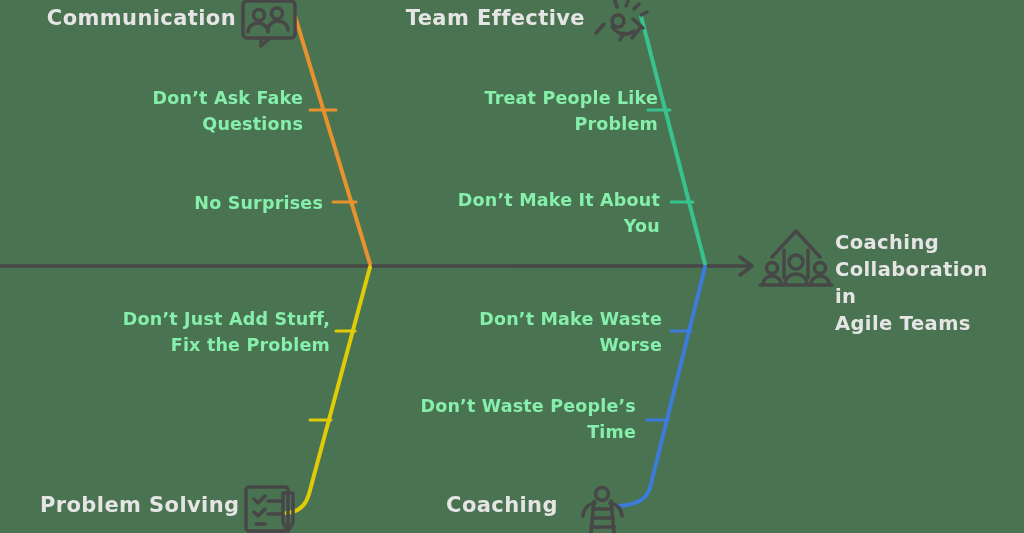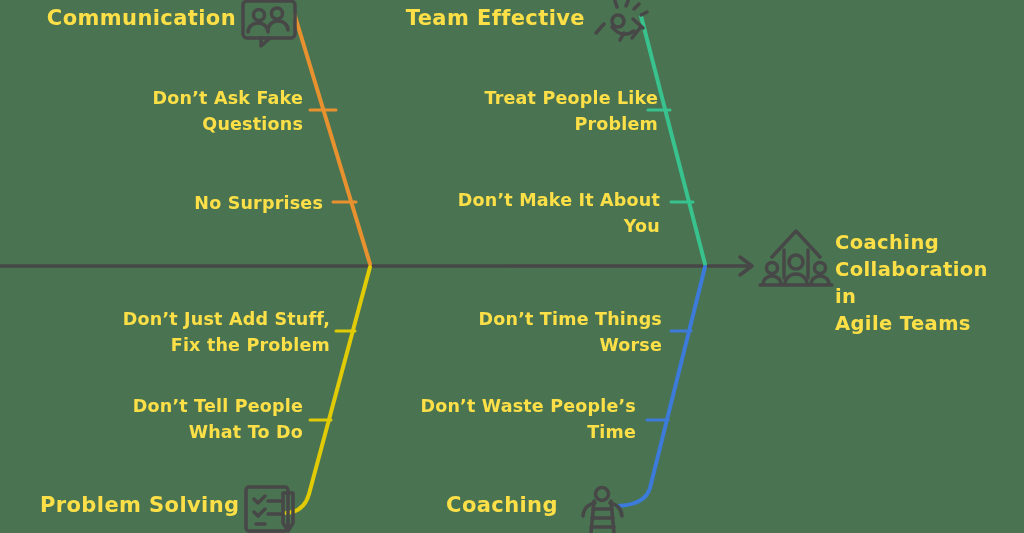--- a/index.html
+++ b/index.html
@@ -4,28 +4,28 @@
 <style>
   html,body{margin:0;padding:0;}
   body{font-family:"DejaVu Sans","Liberation Sans",sans-serif;}
   .canvas{
     position:relative;
     width:1024px;height:533px;
     background:#4A7351;
     overflow:hidden;
   }
   .layer{position:absolute;left:0;top:0;width:1024px;height:533px;}
-  .txt{position:absolute;color:#fde047;}
+  .txt{position:absolute;color:#e5e5e5;}
   .cat{
     font-size:21px;font-weight:700;letter-spacing:0.4px;
     text-align:right;white-space:nowrap;
   }
   .item{
     font-size:17.5px;font-weight:700;letter-spacing:0.2px;
-    line-height:26px;text-align:right;color:#fde047;
+    line-height:26px;text-align:right;color:#86efac;
   }
   .item span{display:block;}
   .head-label{
     font-size:19.5px;font-weight:700;letter-spacing:0.4px;
     line-height:27px;text-align:left;
   }
   .head-label span{display:block;}
 </style>
 </head>
 <body>
@@ -142,27 +142,23 @@
   </div>
   <div class="txt item" style="left:438px;top:187px;width:222px;">
     <span>Don’t Make It About</span>
     <span>You</span>
   </div>
 
   <div class="txt item" style="left:95px;top:306px;width:235px;">
     <span>Don’t Just Add Stuff,</span>
     <span>Fix the Problem</span>
   </div>
-  <div class="txt item" style="left:98px;top:393px;width:205px;">
-    <span>Don’t Tell People</span>
-    <span>What To Do</span>
-  </div>
 
   <div class="txt item" style="left:448px;top:306px;width:214px;">
-    <span>Don’t Time Things</span>
+    <span>Don’t Make Waste</span>
     <span>Worse</span>
   </div>
   <div class="txt item" style="left:420px;top:393px;width:216px;">
     <span>Don’t Waste People’s</span>
     <span>Time</span>
   </div>
 
   <div class="txt head-label" style="left:835px;top:229px;width:180px;">
     <span>Coaching</span>
     <span>Collaboration in</span>

